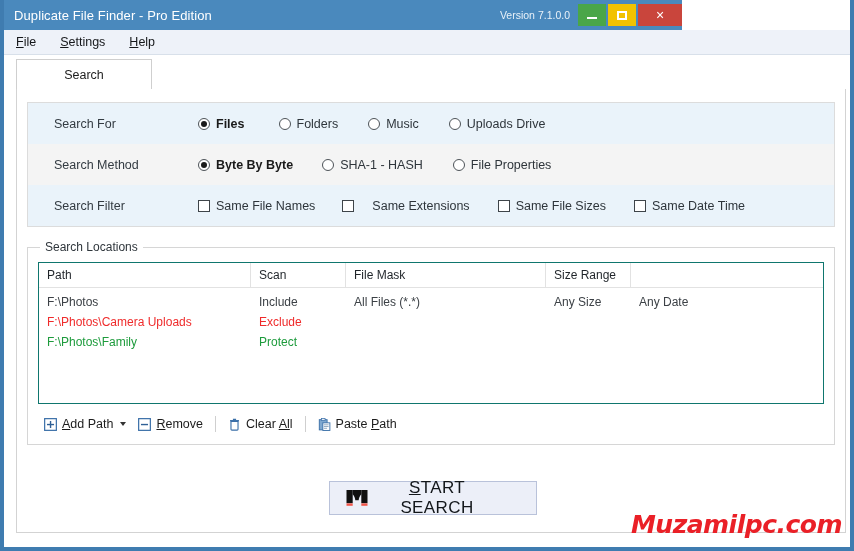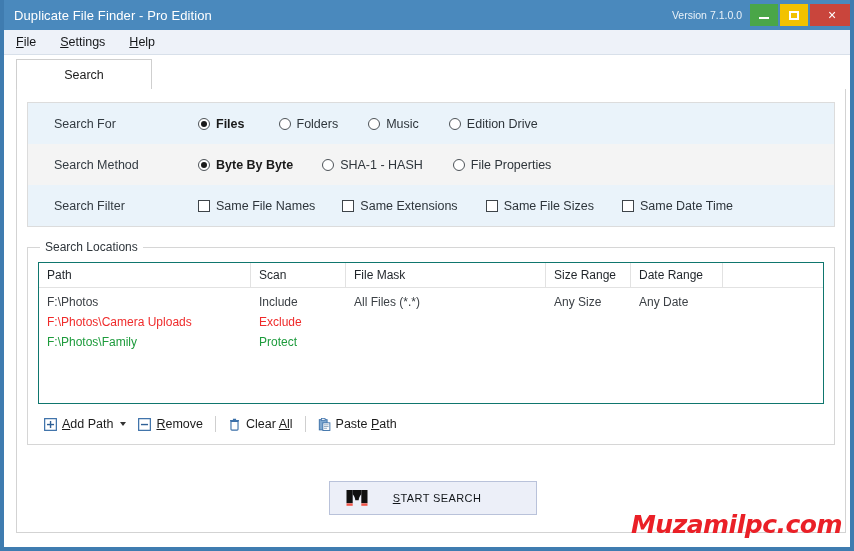--- a/index.html
+++ b/index.html
@@ -20,21 +20,21 @@
     box-sizing: border-box;
     border-left: 4px solid #3f7cb0;
     border-right: 4px solid #3f7cb0;
     border-bottom: 4px solid #3f7cb0;
   }
 
   
   .titlebar {
     position: absolute;
     left: -4px; top: 0;
-    width: 854px;
+    width: 682px;
     height: 30px;
     background: #4a89bd;
     display: flex;
     align-items: center;
   }
   .title-text {
     color: #ffffff;
     font-size: 13px;
     margin-left: 14px;
     letter-spacing: .1px;
@@ -311,21 +311,21 @@
     border: 1px solid #b9c2da;
     box-sizing: border-box;
     display: flex;
     align-items: center;
     cursor: default;
   }
   .startbtn .binoc { margin-left: 14px; }
   .startbtn .label {
     flex: 1;
     text-align: center;
-    font-size: 11px;
+    font-size: 17px;
     color: #12161a;
     letter-spacing: .4px;
     padding-right: 32px;
   }
   .startbtn .label u { text-decoration: underline; }
 
   
   .watermark {
     position: absolute;
     right: 8px;
@@ -386,21 +386,21 @@
         <div class="choice" style="margin-right:30px;">
           <span class="radio"></span>
           <span class="lbl">Folders</span>
         </div>
         <div class="choice" style="margin-right:30px;">
           <span class="radio"></span>
           <span class="lbl">Music</span>
         </div>
         <div class="choice">
           <span class="radio"></span>
-          <span class="lbl">Edition Drive</span>
+          <span class="lbl">Uploads Drive</span>
         </div>
       </div>
 
       <div class="optrow grey">
         <div class="optlabel">Search Method</div>
         <div class="choice sel" style="margin-right:29px;text-align:center;">
           <span class="radio on"></span>
           <span class="lbl">Byte By Byte</span>
         </div>
         <div class="choice" style="margin-right:30px;">
@@ -412,21 +412,21 @@
           <span class="lbl">File Properties</span>
         </div>
       </div>
 
       <div class="optrow blue">
         <div class="optlabel">Search Filter</div>
         <div class="choice" style="margin-right:27px;">
           <span class="checkbox"></span>
           <span class="lbl">Same File Names</span>
         </div>
-        <div class="choice" style="margin-right:28px;">
+        <div class="choice" style="margin-right:28px;gap:12px;">
           <span class="checkbox"></span>
           <span class="lbl">Same Extensions</span>
         </div>
         <div class="choice" style="margin-right:28px;">
           <span class="checkbox"></span>
           <span class="lbl">Same File Sizes</span>
         </div>
         <div class="choice">
           <span class="checkbox"></span>
           <span class="lbl">Same Date Time</span>
@@ -436,21 +436,20 @@
 
     <div class="locgroup">
       <div class="locgroup-title">Search Locations</div>
 
       <div class="loctable">
         <div class="lt-head">
           <div class="cell c-path">Path</div>
           <div class="cell c-scan">Scan</div>
           <div class="cell c-mask">File Mask</div>
           <div class="cell c-size">Size Range</div>
-          <div class="cell c-date">Date Range</div>
           <div class="cell c-tail"></div>
         </div>
 
         <div class="lt-row" style="margin-top:4px;">
           <div class="cell c-path" style="color:#3c4146">F:\Photos</div>
           <div class="cell c-scan" style="color:#3c4146">Include</div>
           <div class="cell c-mask" style="color:#3c4146">All Files (*.*)</div>
           <div class="cell c-size" style="color:#3c4146">Any Size</div>
           <div class="cell c-date" style="color:#3c4146">Any Date</div>
           <div class="cell c-tail"></div>

